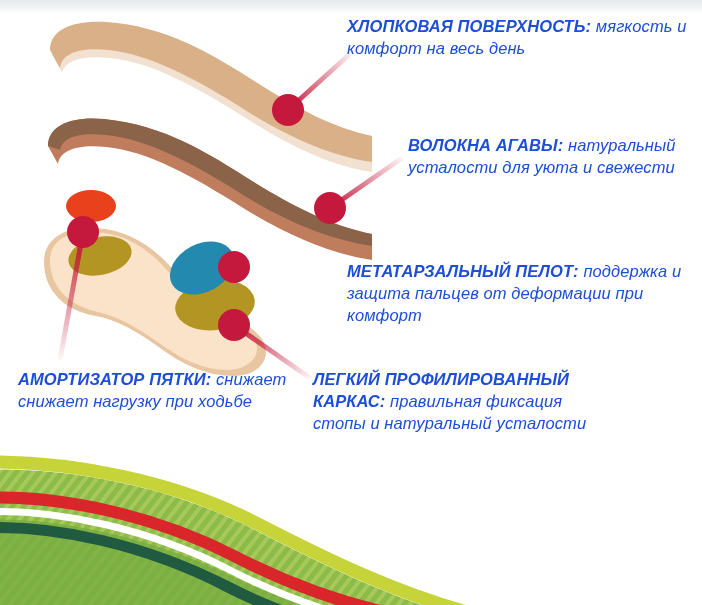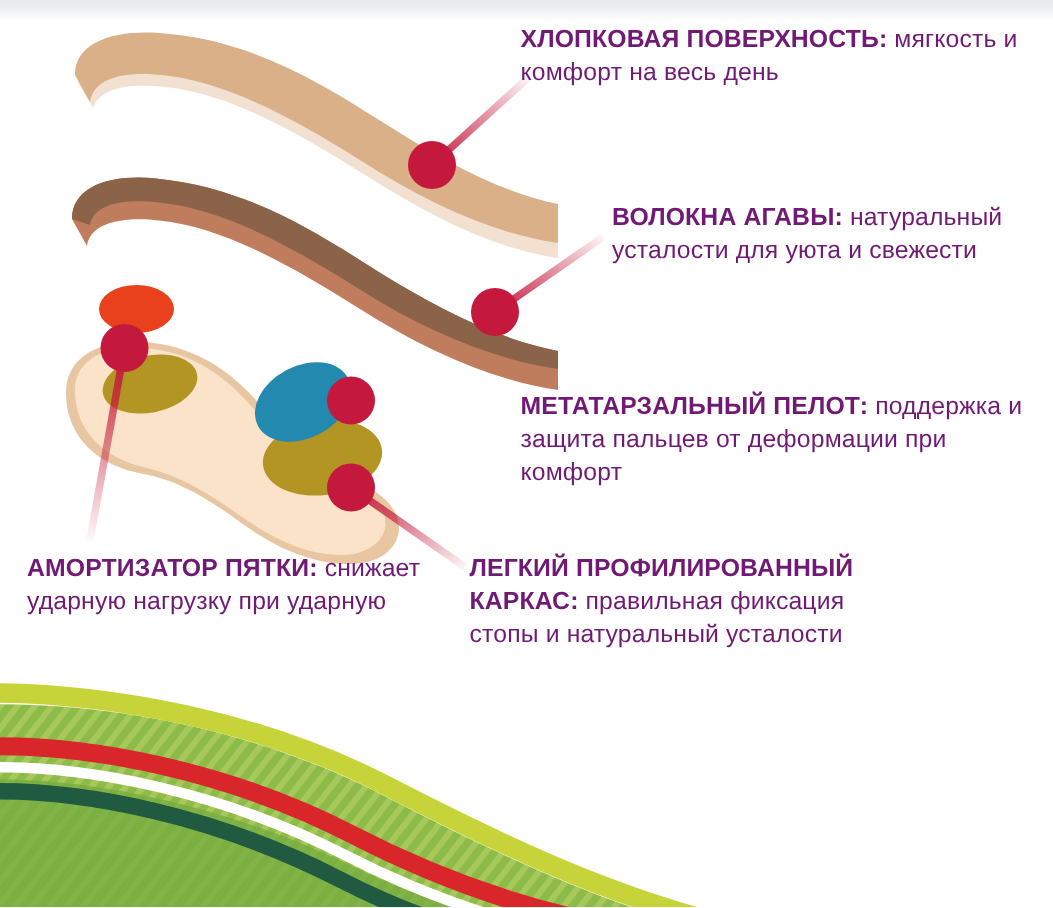--- a/index.html
+++ b/index.html
@@ -28,22 +28,23 @@
   #art {
     position: absolute;
     left: 0; top: 0;
     width: 702px;
     height: 605px;
   }
   .callout {
     position: absolute;
     font-size: 16.5px;
     line-height: 1.33;
-    color: #701a75;
+    color: #1d4ed8;
     letter-spacing: 0.1px;
+    font-style: italic;
   }
   .callout .hl {
     font-weight: bold;
     text-transform: uppercase;
   }
   .callout .rest {
     font-weight: normal;
   }
   
   #co-cotton   { left: 347px; top: 16px;  width: 340px; }
@@ -189,20 +190,20 @@
 
   <div class="callout" id="co-agave">
     <span class="hl">ВОЛОКНА АГАВЫ:</span><span class="rest"> натуральный усталости для уюта и свежести</span>
   </div>
 
   <div class="callout" id="co-meta">
     <span class="hl">МЕТАТАРЗАЛЬНЫЙ ПЕЛОТ:</span><span class="rest"> поддержка и защита пальцев от деформации при комфорт</span>
   </div>
 
   <div class="callout" id="co-heel">
-    <span class="hl">АМОРТИЗАТОР ПЯТКИ:</span><span class="rest"> снижает ударную нагрузку при ударную</span>
+    <span class="hl">АМОРТИЗАТОР ПЯТКИ:</span><span class="rest"> снижает снижает нагрузку при ходьбе</span>
   </div>
 
   <div class="callout" id="co-frame">
     <span class="hl">ЛЕГКИЙ ПРОФИЛИРОВАННЫЙ КАРКАС:</span><span class="rest"> правильная фиксация стопы и натуральный усталости</span>
   </div>
 
 </div>
 
 </body></html>

